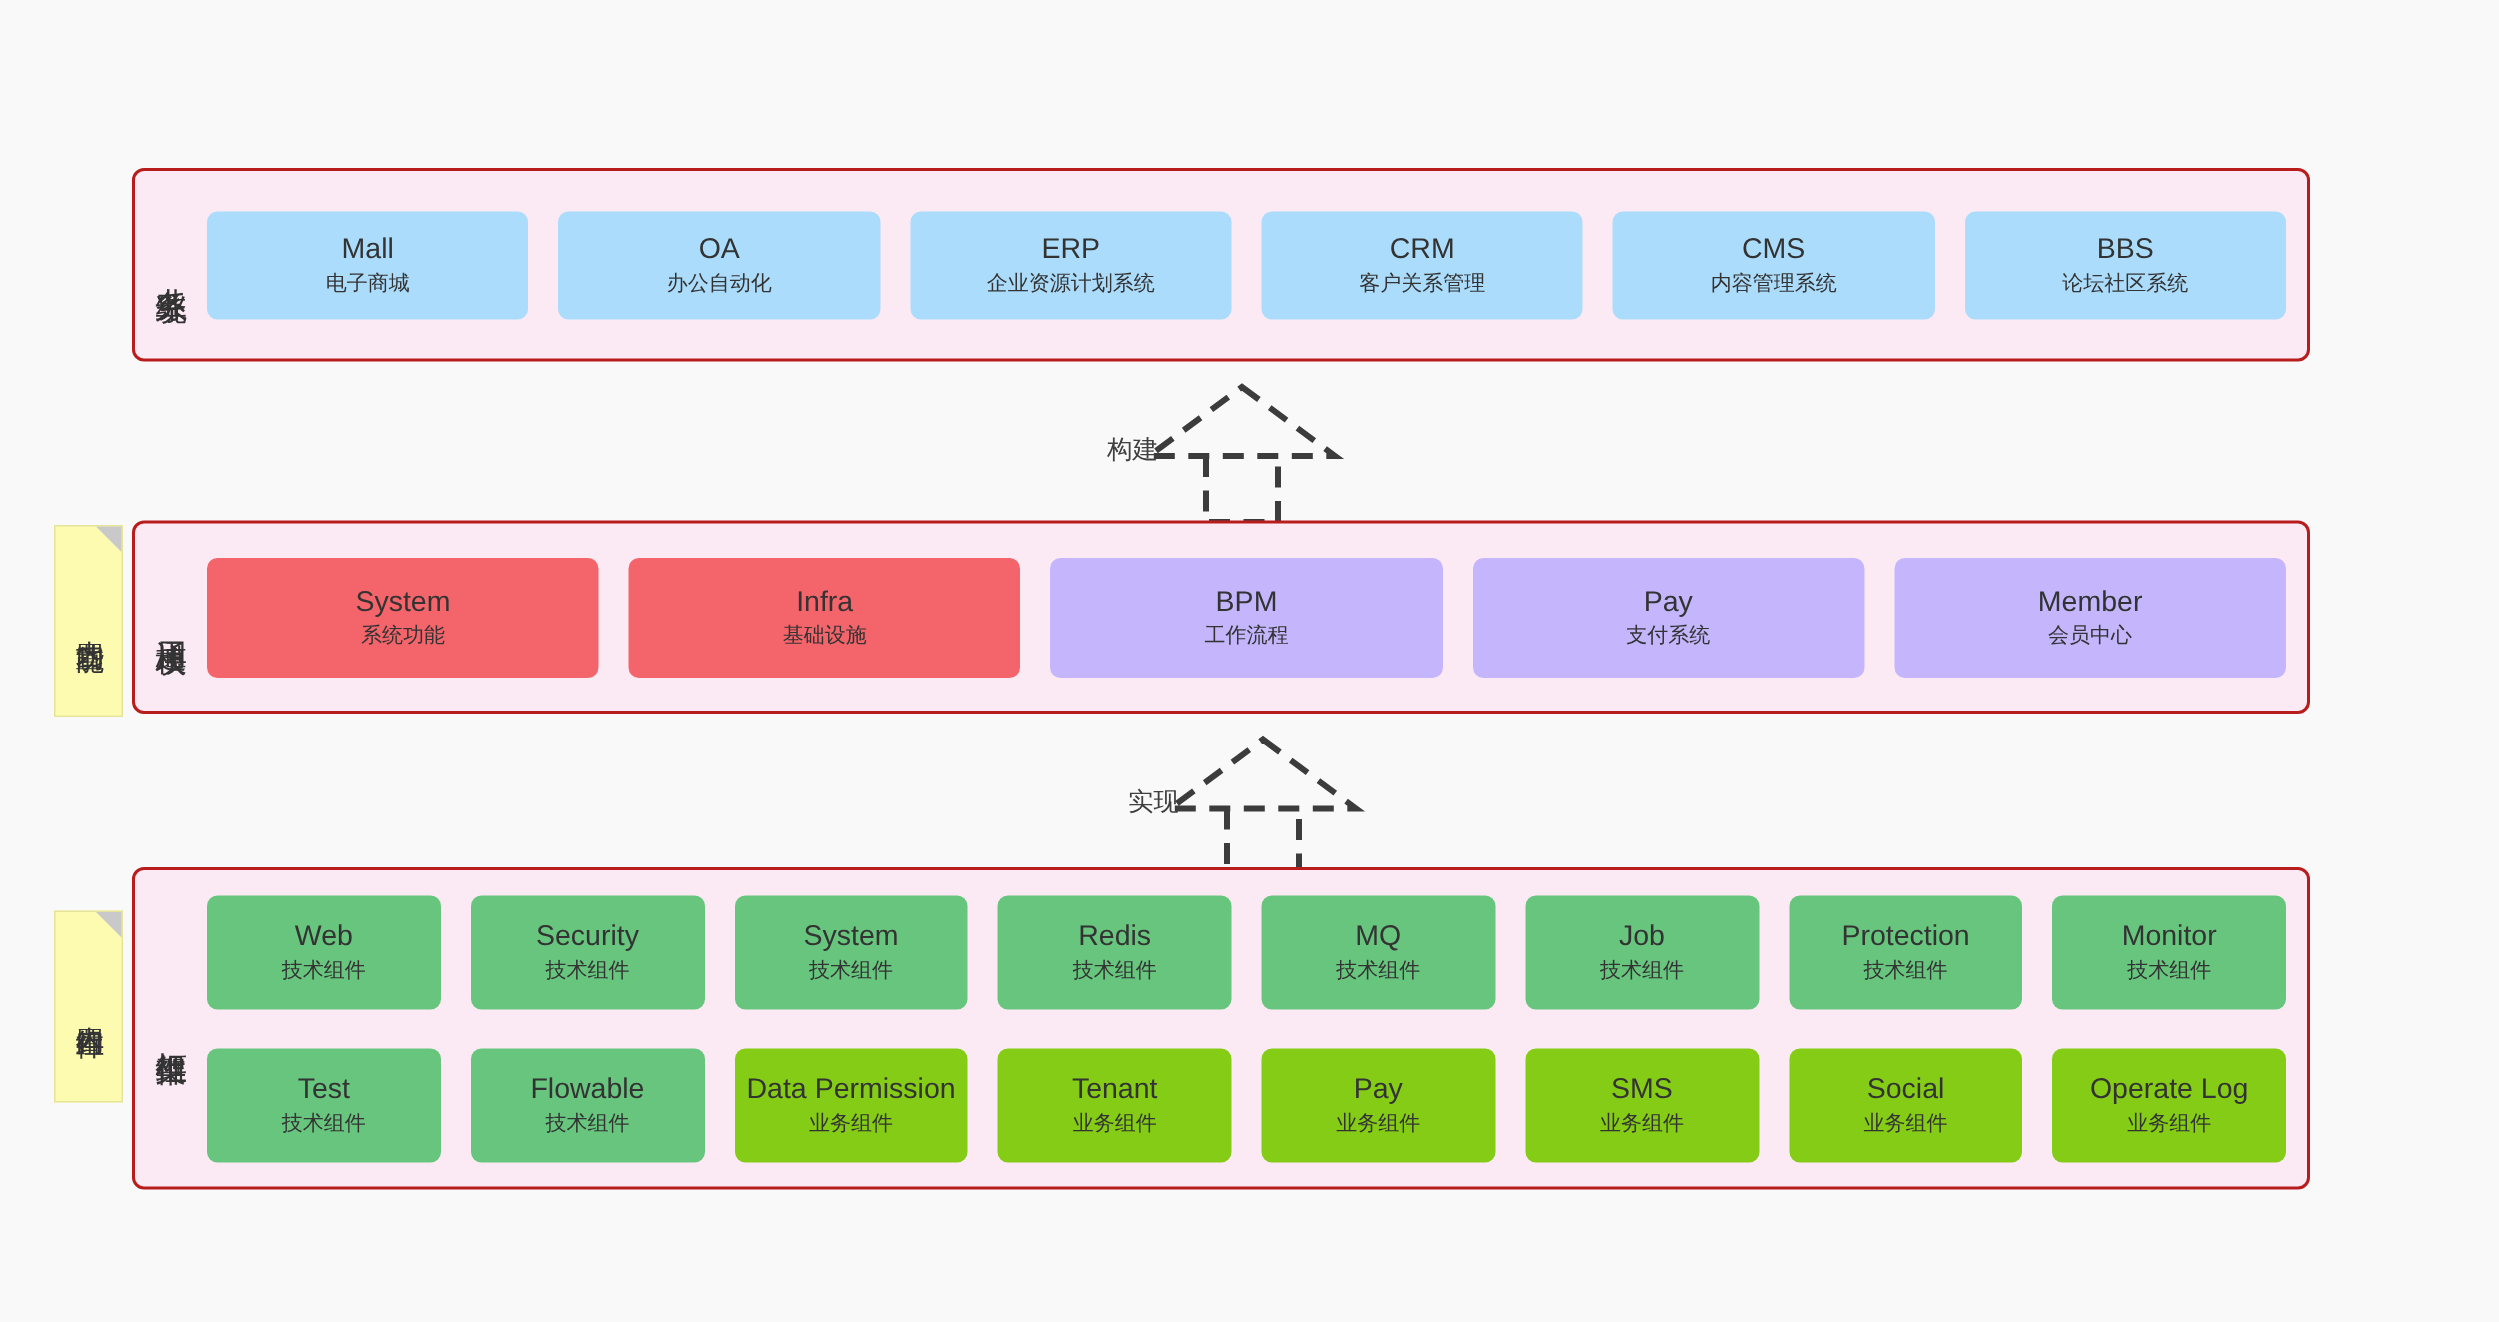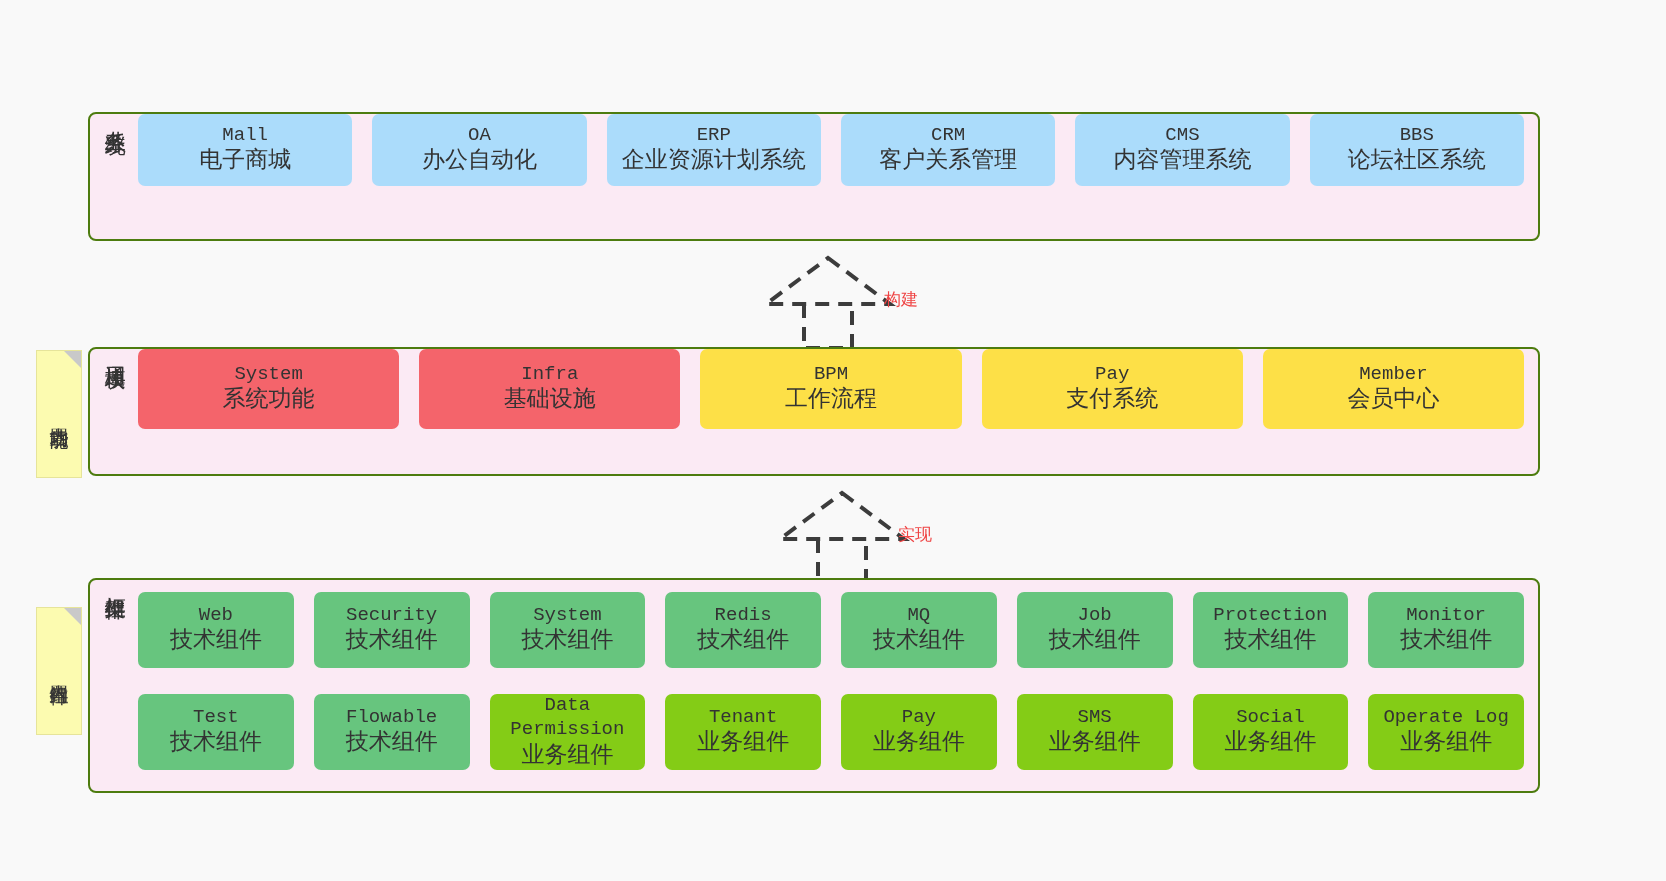--- a/index.html
+++ b/index.html
@@ -17,26 +17,25 @@
   }
   .canvas {
     position: absolute;
     inset: 0;
   }
 
   
   .layer {
     position: absolute;
     background: #fbeaf4;
-    border: 2px solid #4d7c0f;
+    border: 2px solid #b91c1c;
     border-radius: 8px;
     box-sizing: border-box;
     display: flex;
-    align-items: flex-start;
-    font-family: Liberation Mono, monospace;
+    align-items: center;
   }
   .layer-title {
     width: 46px;
     flex: 0 0 46px;
     display: flex;
     align-items: center;
     justify-content: center;
     font-size: 21px;
     line-height: 1.06;
     letter-spacing: 1px;
@@ -65,42 +64,42 @@
     flex-direction: column;
     align-items: center;
     justify-content: center;
     text-align: center;
     font-size: 19px;
     line-height: 1.28;
     color: #333333;
     box-sizing: border-box;
     padding: 4px 6px;
   }
-  .cell .sub { font-size: 23px; }
+  .cell .sub { font-size: 14px; }
 
   
   #layer-business {
     left: 88px;
     top: 112px;
     width: 1452px;
     height: 129px;
   }
   #layer-business .row { height: 72px; }
   .cell.biz { background: #abdcfb; }
 
   
   #layer-modules {
     left: 88px;
     top: 347px;
     width: 1452px;
     height: 129px;
   }
   #layer-modules .row { height: 80px; }
   .cell.mod-strong { background: #f4646b; }
-  .cell.mod-light  { background: #fde047; }
+  .cell.mod-light  { background: #c4b5fd; }
 
   
   #layer-framework {
     left: 88px;
     top: 578px;
     width: 1452px;
     height: 215px;
   }
   #layer-framework .layer-body { gap: 26px; padding: 12px 14px 12px 2px; }
   #layer-framework .row { height: 76px; }
@@ -142,23 +141,23 @@
     position: absolute;
     width: 180px;
     height: 100px;
   }
   .connector svg { display: block; overflow: visible; }
   .connector .conn-label {
     position: absolute;
     left: 0;
     right: 0;
     top: 36px;
-    text-align: right;
+    text-align: left;
     font-size: 17px;
-    color: #ef4444;
+    color: #404040;
     background: transparent;
   }
   #connector-build { left: 738px; top: 252px; }
   #connector-impl  { left: 752px; top: 487px; }
 </style>
 </head>
 <body>
 
 <div class="canvas">
 

